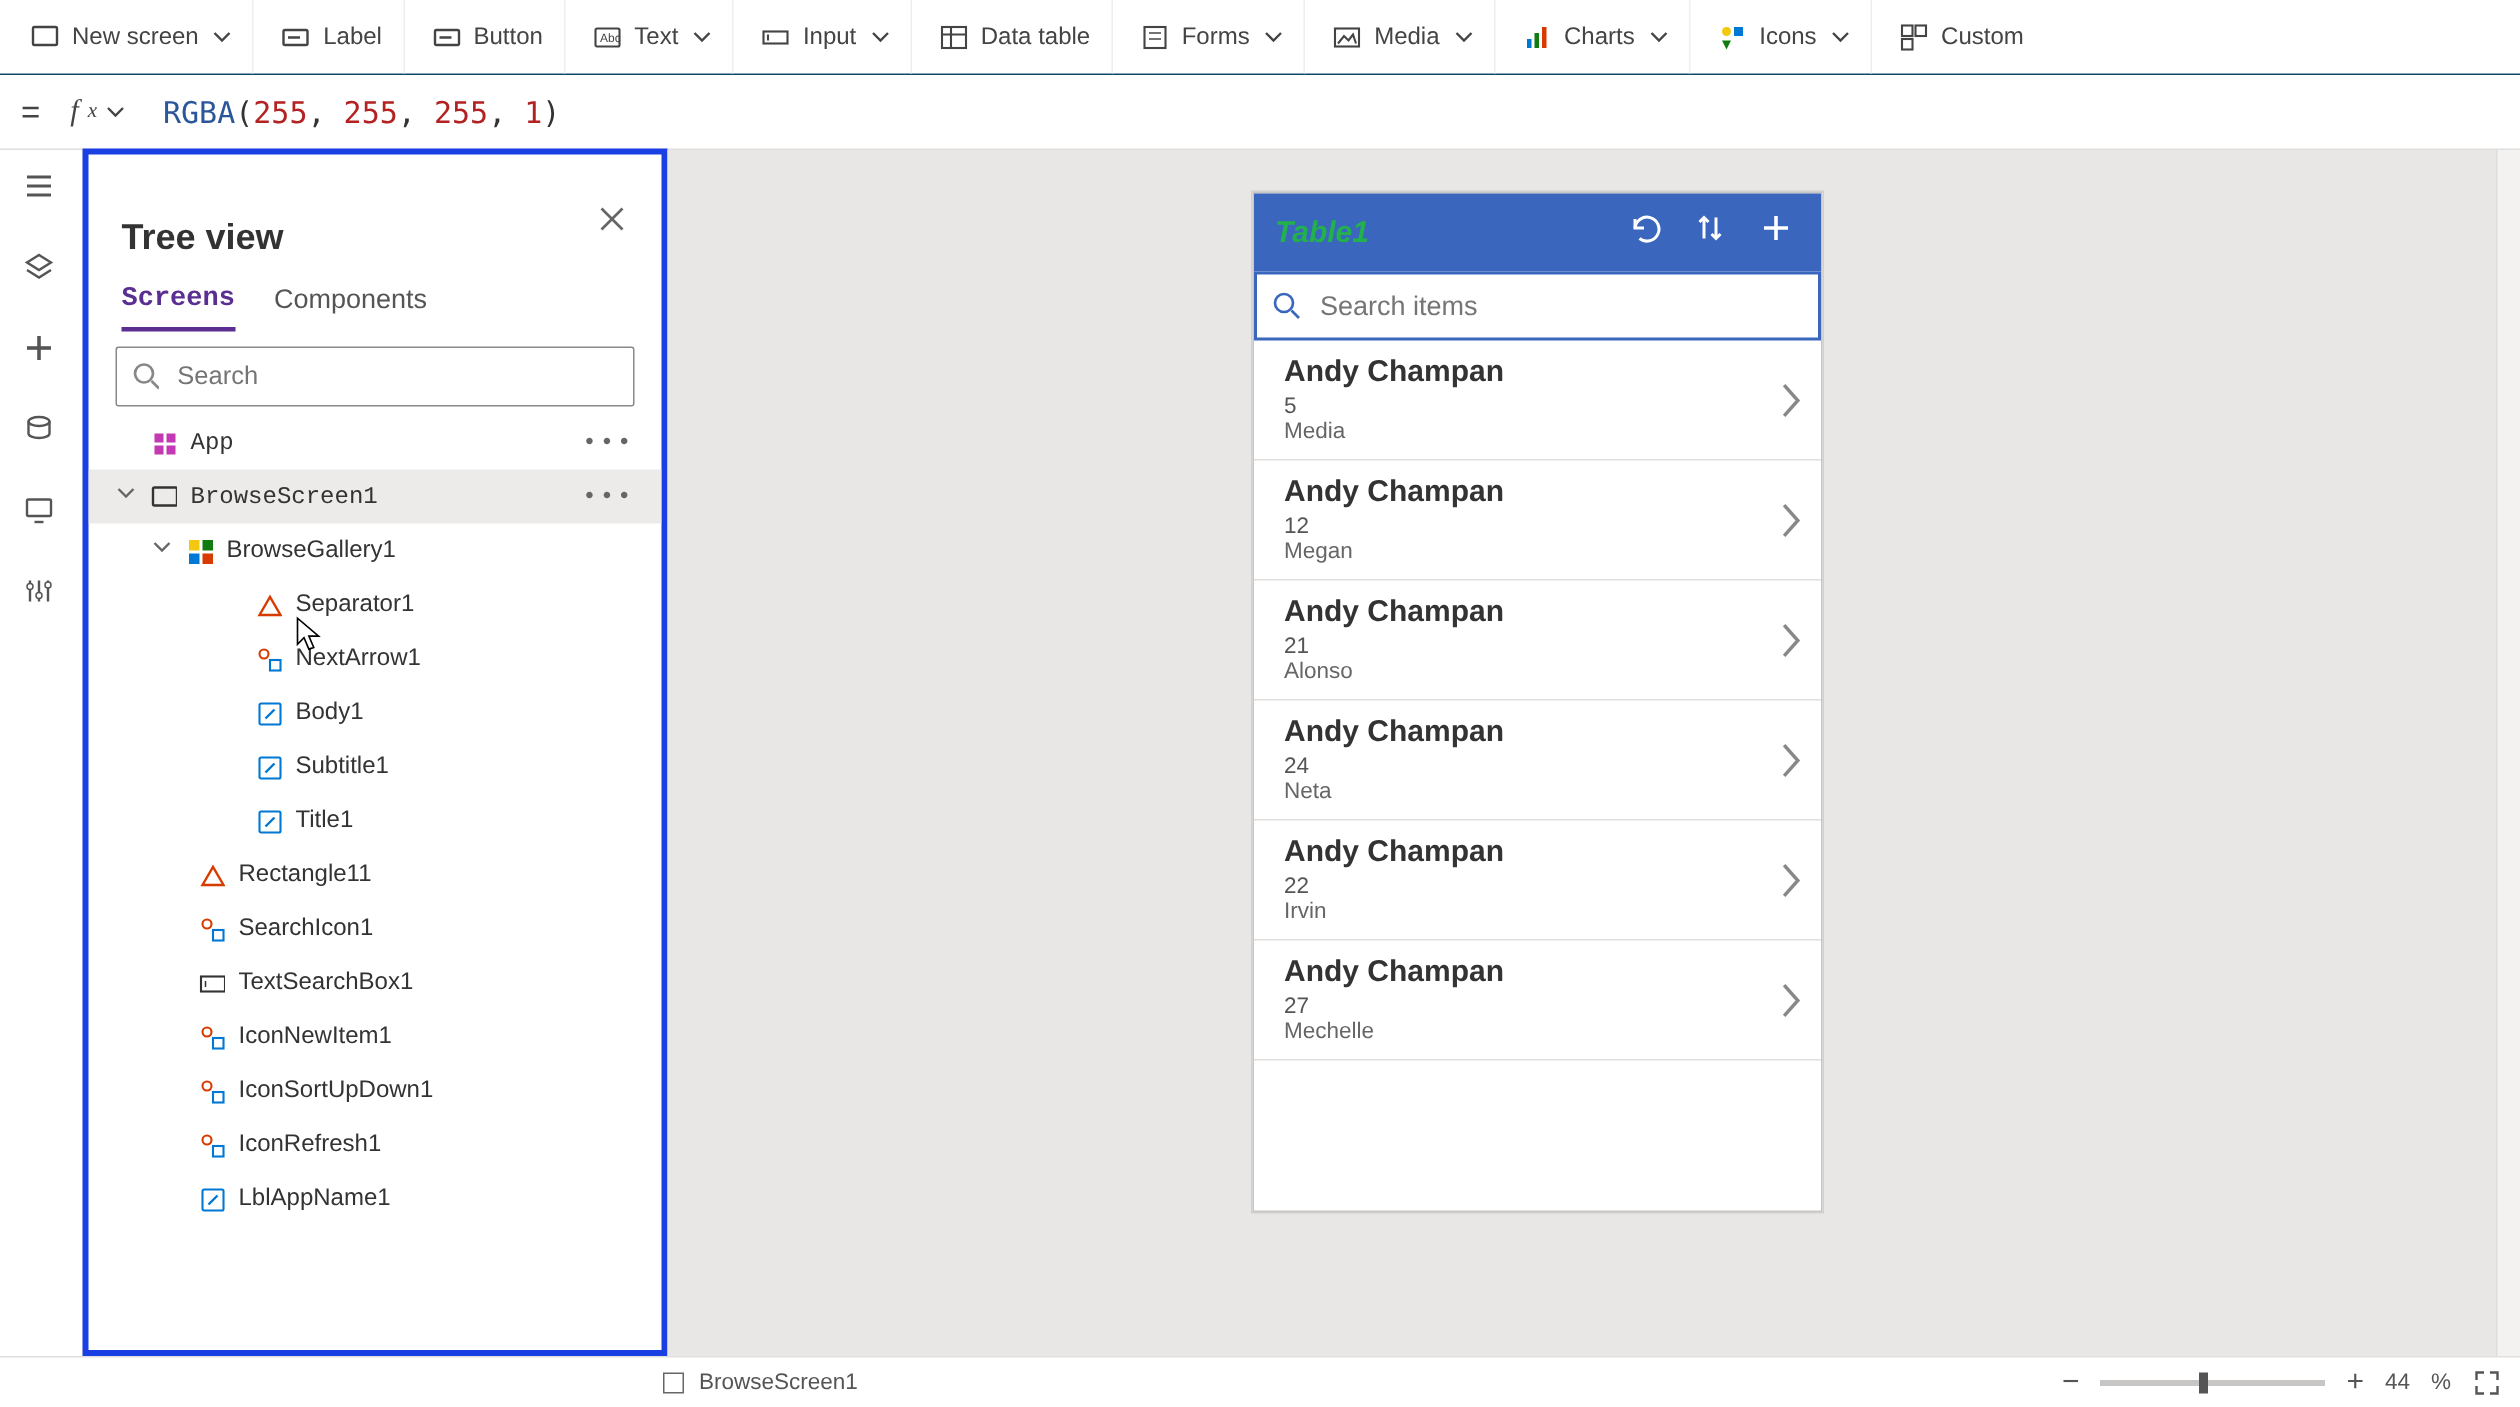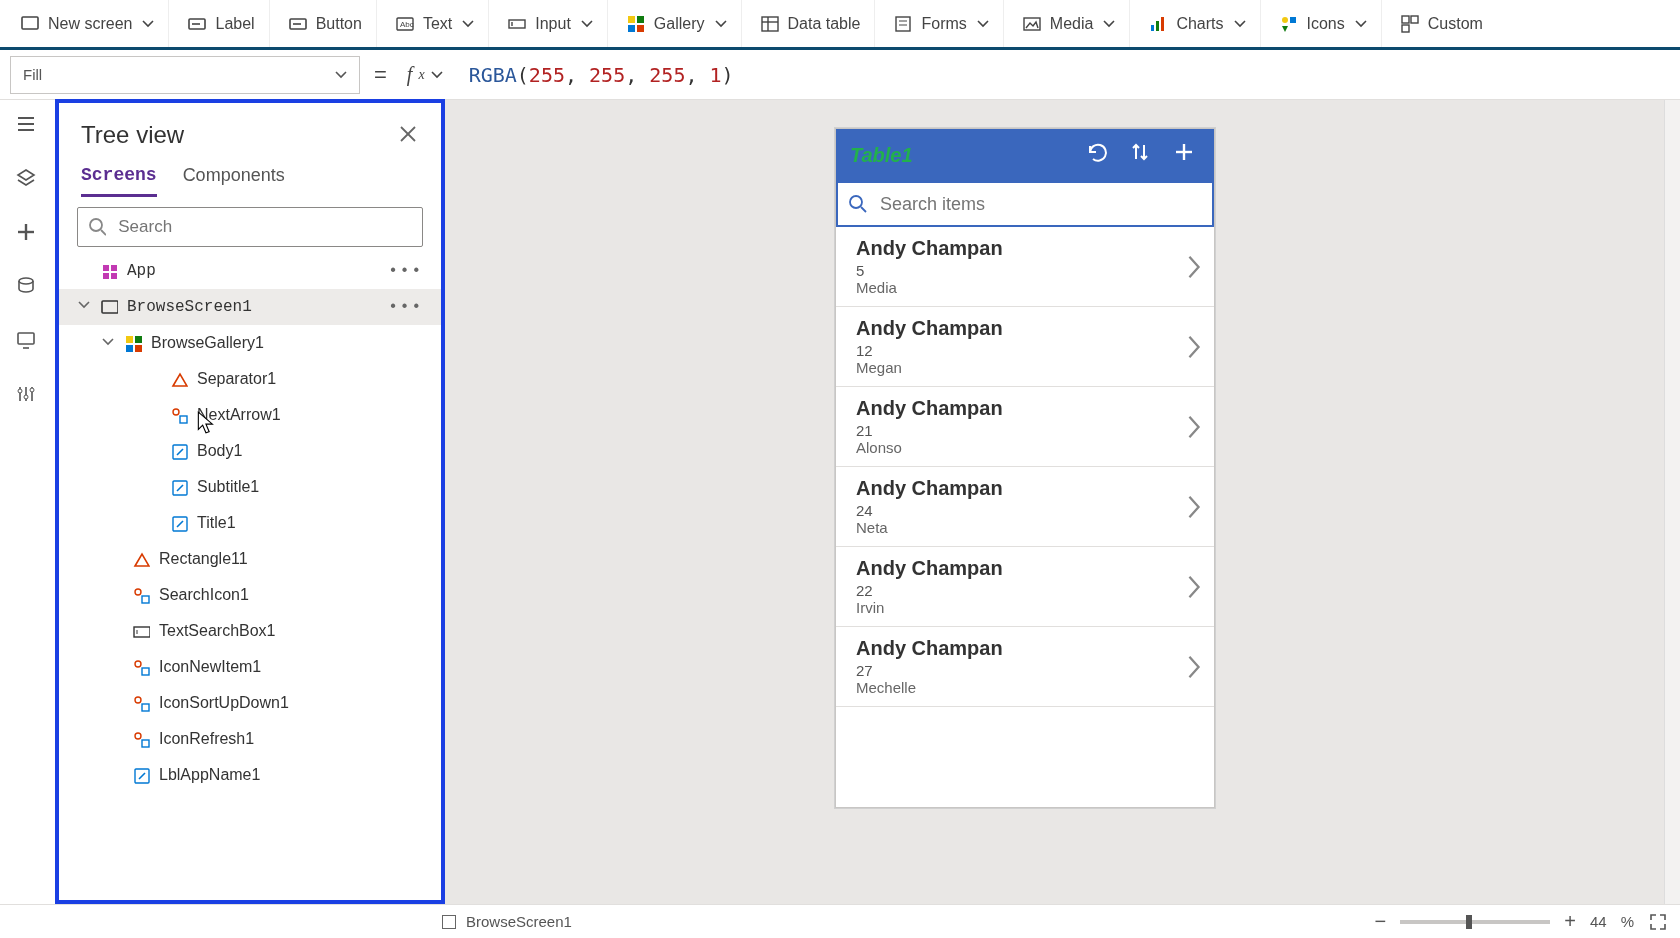--- a/index.html
+++ b/index.html
@@ -12,21 +12,21 @@
     background: #faf9f8;
     overflow: hidden;
   }
 
   
   .ribbon {
     height: 50px;
     display: flex;
     align-items: center;
     background: #fff;
-    border-bottom: 3px solid #0c4a6e;
+    border-bottom: 1px solid #0c4a6e;
     padding: 0 6px;
     gap: 4px;
     font-size: 16px;
     color: #444;
     white-space: nowrap;
   }
   .ribbon .item {
     display: flex;
     align-items: center;
     gap: 8px;
@@ -97,21 +97,21 @@
     background:#fff;
     border:4px solid #1a3fe3;
     display:flex; flex-direction:column;
     position:relative;
     margin: -1px 0 0 -1px;
   }
   .tree-header {
     display:flex; justify-content:space-between; align-items:center;
     padding: 18px 22px 6px 22px;
   }
-  .tree-title { font-size:24px; color:#333; font-weight:400; }
+  .tree-title { font-size:24px; color:#333; font-weight:700;margin-top:24px; }
   .tree-close { width:20px; height:20px; color:#666; cursor:pointer; }
   .tree-tabs {
     display:flex; gap:26px; padding: 10px 22px 0 22px;
     font-size:18px; color:#555;
   }
   .tree-tab { padding-bottom:8px; border-bottom:3px solid transparent; cursor:pointer;}
   .tree-tab.active { color:#5b2e91; border-bottom-color:#5b2e91; font-weight:600;font-family:Liberation Mono, monospace;}
   .tree-search-wrap { padding: 10px 18px 6px 18px; }
   .tree-search {
     display:flex; align-items:center; gap:10px;
@@ -398,33 +398,20 @@
     <span>Input</span>
     <span class="caret">
         <svg width="12" height="12">
           <use href="#i-caret"></use>
         </svg>
       </span>
   </div>
   <div class="item">
     <span class="ico">
         <svg width="20" height="20">
-          <use href="#i-gallery"></use>
-        </svg>
-      </span>
-    <span>Gallery</span>
-    <span class="caret">
-        <svg width="12" height="12">
-          <use href="#i-caret"></use>
-        </svg>
-      </span>
-  </div>
-  <div class="item">
-    <span class="ico">
-        <svg width="20" height="20">
           <use href="#i-table"></use>
         </svg>
       </span>
     <span>Data table</span>
   </div>
   <div class="item">
     <span class="ico">
         <svg width="20" height="20">
           <use href="#i-form"></use>
         </svg>
@@ -479,28 +466,20 @@
     <span class="ico">
         <svg width="20" height="20">
           <use href="#i-custom"></use>
         </svg>
       </span>
     <span>Custom</span>
   </div>
 </div>
 
 <div class="formula-row">
-  <div class="prop-select">
-    <span>Fill</span>
-    <span class="caret">
-        <svg width="12" height="12">
-          <use href="#i-caret"></use>
-        </svg>
-      </span>
-  </div>
   <div class="eq">=</div>
   <div class="fx">
     <span style="font-style:italic">f</span>
       <span style="font-size:14px">x</span>
     <span class="caret">
         <svg width="12" height="12">
           <use href="#i-caret"></use>
         </svg>
       </span>
   </div>

